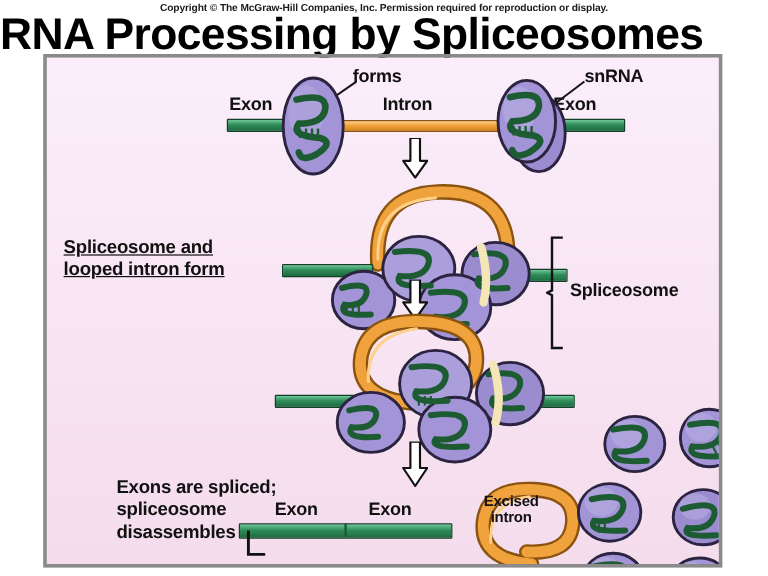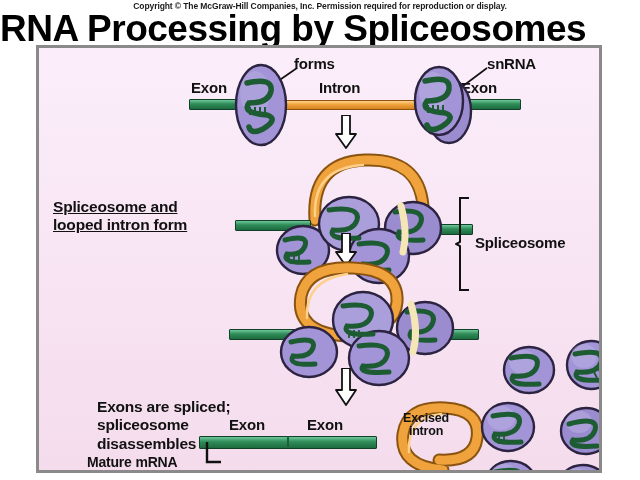--- a/index.html
+++ b/index.html
@@ -238,21 +238,20 @@
     <div class="step-text s4">Exons are spliced;
 spliceosome
 disassembles</div>
 
     <div class="strand exon" style="left:160px;top:388px;width:176px;height:11px;"></div>
     <div class="tickline" style="left:248px;top:388px;width:1.6px;height:11px;"></div>
 
     <div class="lbl" style="left:190px;top:368px;">Exon</div>
     <div class="lbl" style="left:268px;top:368px;">Exon</div>
 
-    <div class="lbl lbl-sm" style="left:48px;top:406px;font-size:14px;">Mature mRNA</div>
     <svg class="leader" style="left:152px;top:392px;" width="32" height="28">
       <path d="M30 22 L16 22 L16 2" fill="none" stroke="#111" stroke-width="2.4"></path>
     </svg>
 
     <svg style="position:absolute;left:342px;top:342px;" width="120" height="84">
       <path d="M62 80 Q18 76 22 44 Q26 16 64 18 Q100 20 96 48 Q93 72 58 70" fill="none" stroke="#8a5410" stroke-width="13" stroke-linecap="round"></path>
       <path d="M62 80 Q18 76 22 44 Q26 16 64 18 Q100 20 96 48 Q93 72 58 70" fill="none" stroke="#f0a33c" stroke-width="9" stroke-linecap="round"></path>
       <path d="M28 62 Q26 28 60 24" fill="none" stroke="#ffd08a" stroke-width="2.5" stroke-linecap="round"></path>
     </svg>
     <div class="excised-lbl" style="left:354px;top:364px;width:66px;">Excised

